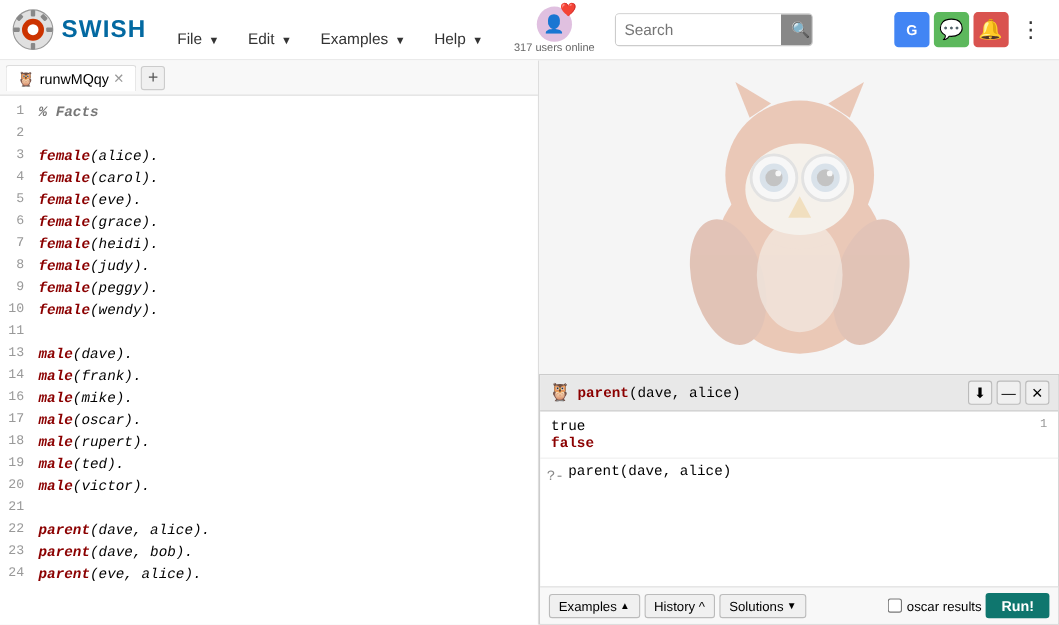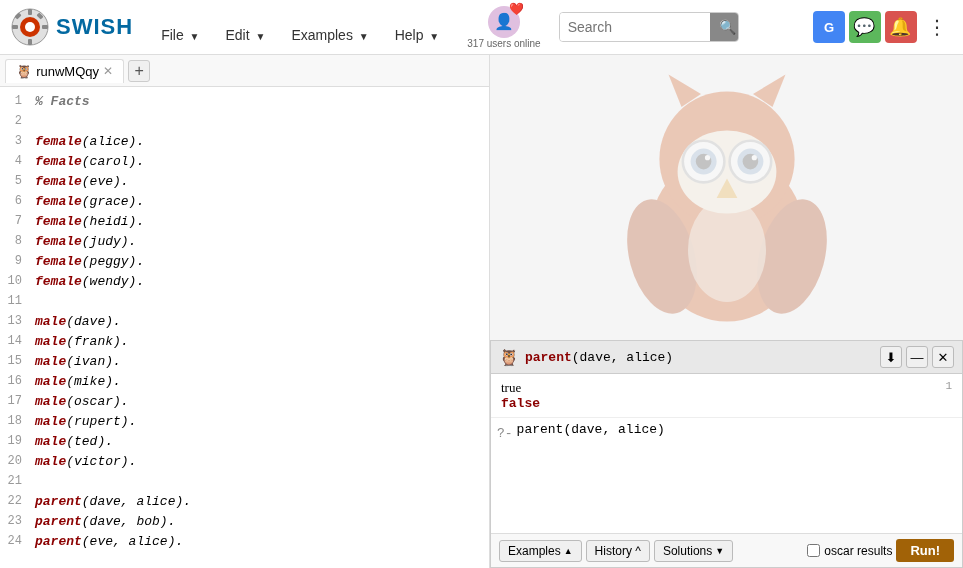--- a/index.html
+++ b/index.html
@@ -279,21 +279,21 @@
       justify-content: center;
       font-size: 13px;
     }
 
     #query-results {
       padding: 6px 10px;
       font-family: 'Courier New', monospace;
       font-size: 13px;
       border-bottom: 1px solid #eee;
     }
-    #result-true { color: #000; font-family: Liberation Serif, serif; }
+    #result-true { color: #000; }
     #result-line-num { color: #999; font-size: 11px; float: right; }
     #result-false { color: #8b0000; font-weight: bold; }
 
     #query-input-area {
       display: flex;
       align-items: flex-start;
       padding: 4px 6px;
       flex: 1;
     }
     #query-prompt {
@@ -337,21 +337,21 @@
     .footer-btn .arrow-down { font-size: 9px; }
     #table-results-check {
       display: flex;
       align-items: center;
       gap: 4px;
       margin-left: auto;
       font-size: 12px;
     }
     #run-btn {
       padding: 4px 14px;
-      background: #a16207;
+      background: #0f766e;
       color: white;
       border: none;
       border-radius: 3px;
       cursor: pointer;
       font-size: 13px;
       font-weight: bold;
     }
   </style>
 </head>
 <body>
@@ -464,24 +464,20 @@
         <span class="line-content"></span>
       </div>
 
       <div class="code-line">
         <span class="line-num">13</span>
         <span class="line-content"><span class="kw-pred">male</span>(dave).</span>
       </div>
       <div class="code-line">
         <span class="line-num">14</span>
         <span class="line-content"><span class="kw-pred">male</span>(frank).</span>
-      </div>
-      <div class="code-line">
-        <span class="line-num">15</span>
-        <span class="line-content"><span class="kw-pred">male</span>(ivan).</span>
       </div>
       <div class="code-line">
         <span class="line-num">16</span>
         <span class="line-content"><span class="kw-pred">male</span>(mike).</span>
       </div>
       <div class="code-line">
         <span class="line-num">17</span>
         <span class="line-content"><span class="kw-pred">male</span>(oscar).</span>
       </div>
       <div class="code-line">

